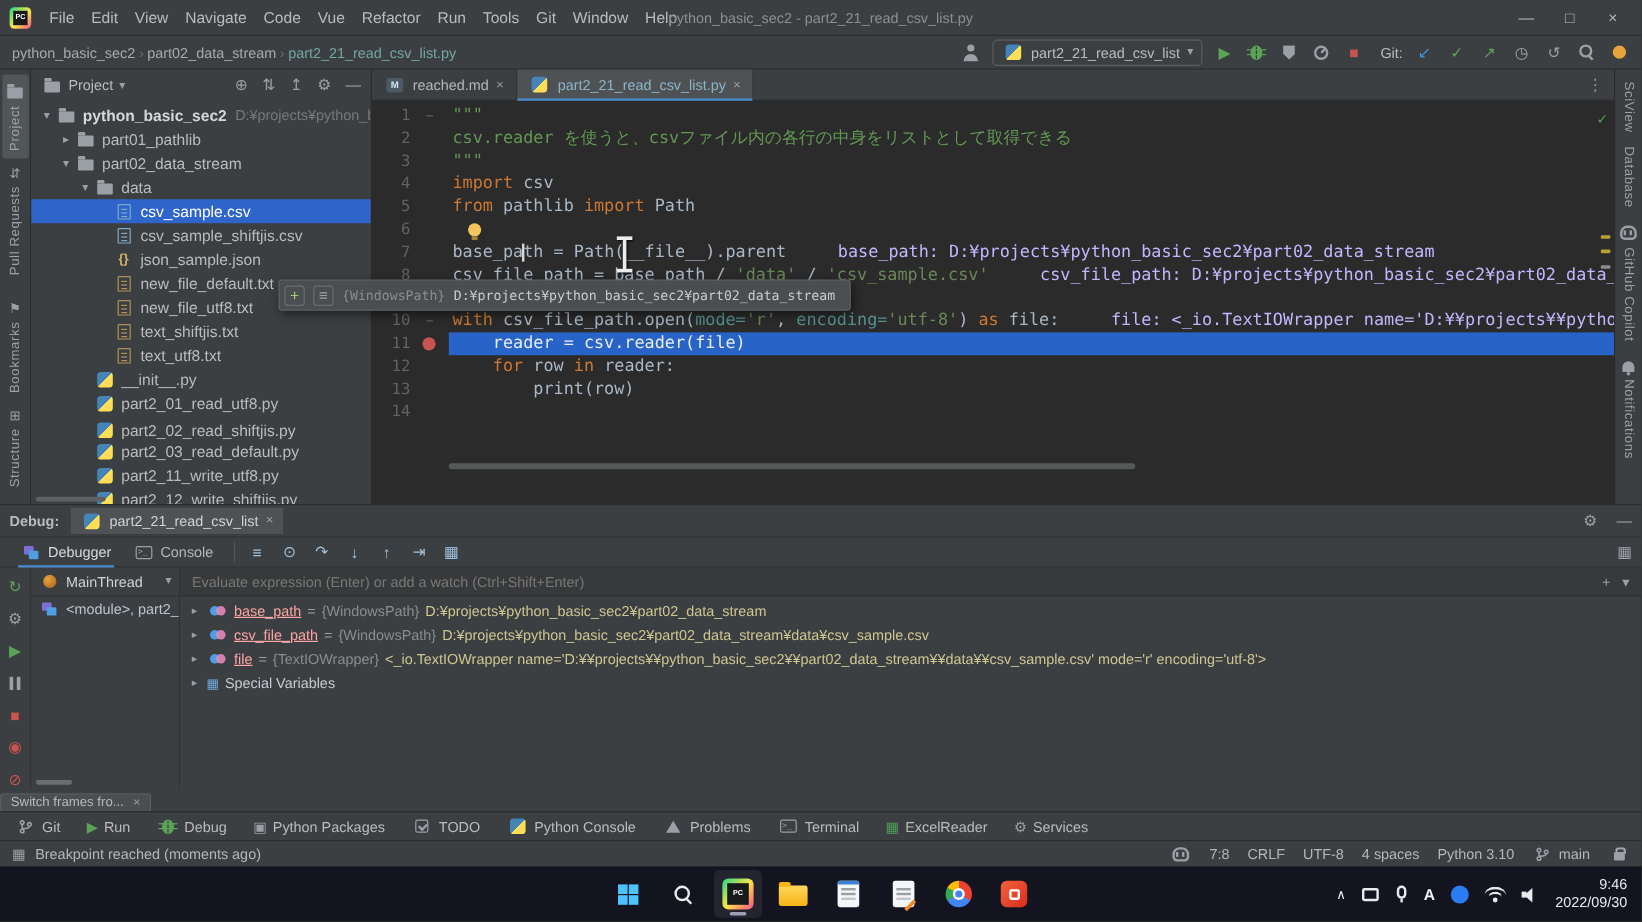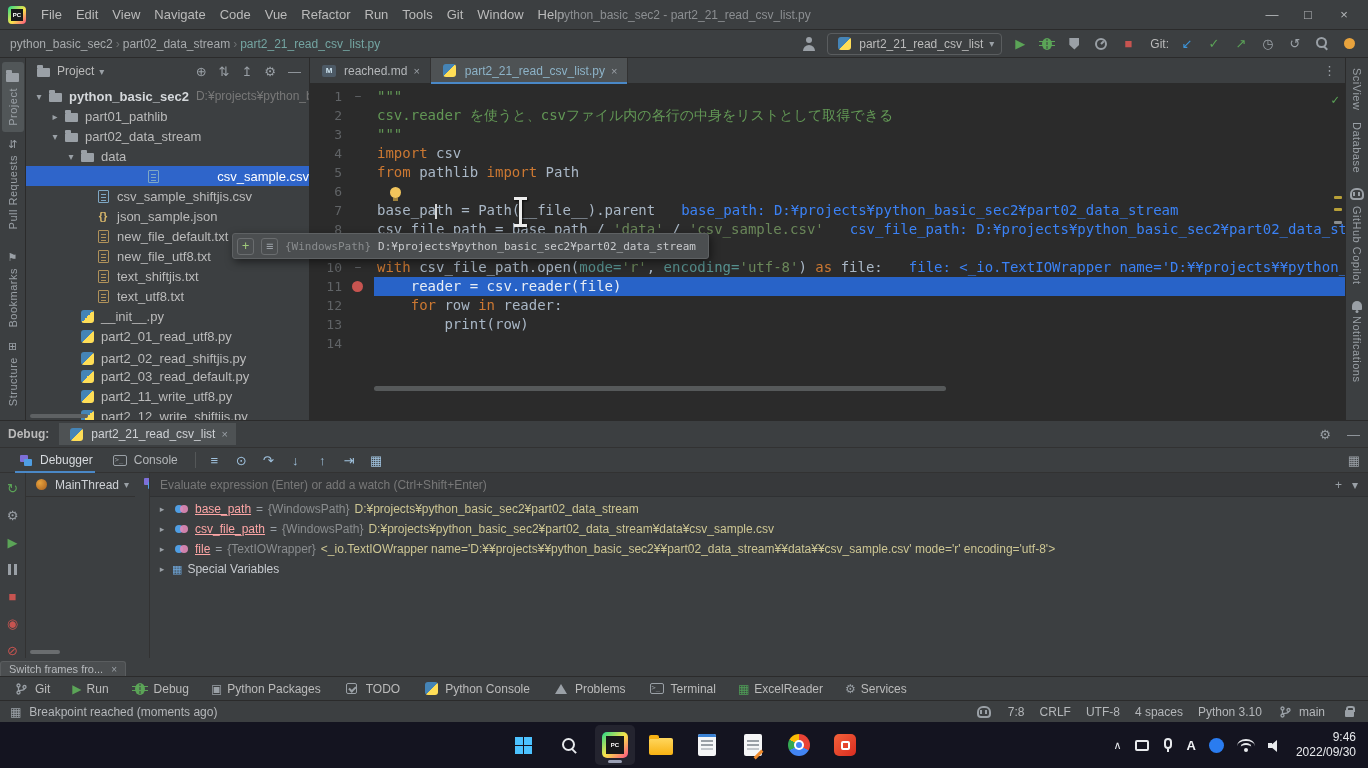--- a/index.html
+++ b/index.html
@@ -69,21 +69,21 @@
 .code-line{display:flex;height:19px;line-height:19px;white-space:pre}
 .gut{width:64px;flex:none;display:flex}
 .lnum{width:32px;text-align:right;color:#606366;font-size:13px}
 .gmark{width:32px;position:relative;text-align:center;color:#606366;font-size:11px}
 .gmark.bp::before{content:"";position:absolute;left:10px;top:4px;width:11px;height:11px;border-radius:50%;background:#c75450}
 .code{flex:1;min-width:0;overflow:hidden;color:#a9b7c6;padding-left:3px}
 .code-line.exec .code{background:#2863c8}
 .code-line.exec .s-p{color:#e8edf4}
 .s-p{color:#a9b7c6}.s-kw{color:#cc7832}.s-str{color:#6a8759}.s-doc{color:#629755}.s-param{color:#56918f}
 .s-caret{display:inline-block;width:2px;height:15px;background:#d8d8d8;vertical-align:middle;margin:0 -1px}
-.hint{color:#3b82f6;margin-left:26px}
+.hint{color:#c4b5fd;margin-left:43px}
 .bulb{display:inline-block;width:11px;height:11px;border-radius:50%;background:#f2c55c;position:relative;margin-left:13px;vertical-align:middle}
 .bulb::after{content:"";position:absolute;left:3px;bottom:-3px;width:5px;height:3px;background:#a0823c}
 .hscroll{position:absolute;left:64px;top:302px;width:572px;height:5px;background:#5e6163;border-radius:3px;opacity:.85}
 .insp-ok{position:absolute;top:8px;right:6px;color:#5ba457;font-size:13px}
 .stripe-mark{position:absolute;right:3px;width:8px;height:3px;border-radius:1px}
 
 
 .overlay{position:absolute;inset:0;pointer-events:none;z-index:50}
 .valpop{position:absolute;left:232px;top:233px;height:26px;display:flex;align-items:center;gap:7px;background:#4b4e50;border:1px solid #5e6163;border-radius:3px;padding:0 12px 0 4px;box-shadow:2px 3px 9px rgba(0,0,0,.5);font-family:"DejaVu Sans Mono",monospace;font-size:11px;white-space:nowrap}
 .valpop .mini{width:17px;height:17px;border:1px solid #6a6d6f;border-radius:3px;display:flex;align-items:center;justify-content:center;font-size:12px;color:#9fc97a}
@@ -108,21 +108,21 @@
 .dbg-vtab.active{color:#d7dade}
 .dbg-vtab.active::after{content:"";position:absolute;left:7px;right:7px;bottom:-1px;height:2px;background:#4a88c7}
 .dbg-sep{width:1px;height:16px;background:#545758;margin:0 8px}
 #dbg-actions{display:flex;align-items:center;gap:6px}
 .dbg-ico{width:21px;text-align:center;color:#9fc1dd;font-size:13px}
 .dbg-layout{margin-left:auto;color:#9aa0a6;font-size:13px}
 .dbg-body{flex:1;display:flex;min-height:0}
 #dbg-stripe{width:26px;flex:none;border-right:1px solid #323232;display:flex;flex-direction:column;align-items:center;padding-top:8px;gap:11px}
 .di{width:16px;height:16px;display:flex;align-items:center;justify-content:center;font-size:13px}
 .pauseic{width:9px;height:11px;border-left:3px solid #9aa0a6;border-right:3px solid #9aa0a6}
-.frames-col{width:124px;flex:none;border-right:1px solid #323232;display:flex;position:relative}
+.frames-col{width:124px;flex:none;border-right:1px solid #323232;display:flex;flex-direction:column;position:relative}
 .thread-row{height:24px;flex:none;display:flex;align-items:center;gap:5px;padding:0 6px;font-size:12px;color:#cfd2d6;border-bottom:1px solid #323232}
 .thread-row .ddar{margin-left:auto;color:#9aa0a6;font-size:10px}
 .frame-row{height:21px;display:flex;align-items:center;gap:5px;padding:0 6px;font-size:12px;color:#b9c4cf;white-space:nowrap;overflow:hidden}
 .fr-scroll{position:absolute;bottom:4px;left:4px;width:30px;height:4px;background:#6a6d6f;border-radius:2px}
 .watch-area{flex:1;min-width:0;display:flex;flex-direction:column}
 .watch-row{height:24px;flex:none;background:#37393b;border-bottom:1px solid #2f3133;display:flex;align-items:center;gap:10px;padding:0 10px;font-size:12px;color:#787878}
 .watch-row .sp{flex:1}
 .watch-row .wic{color:#9aa0a6}
 #vars{flex:1;overflow:hidden;padding-top:2px}
 .var-row{height:20px;display:flex;align-items:center;gap:5px;padding-left:7px;font-size:12px;white-space:nowrap;overflow:hidden}
@@ -374,21 +374,21 @@
               </span>
               <span class="tree-label">part02_data_stream</span>
             </div>
             <div class="tree-row" style="padding-left: 38px;">
               <span class="chev">▾</span>
               <span class="ic">
                 <span class="fo"></span>
               </span>
               <span class="tree-label">data</span>
             </div>
-            <div class="tree-row sel" style="padding-left: 54px; justify-content: space-between;">
+            <div class="tree-row sel" style="padding-left: 54px;">
               <span class="chev"></span>
               <span class="ic">
                 <span class="ff csv"></span>
               </span>
               <span class="tree-label">csv_sample.csv</span>
             </div>
             <div class="tree-row" style="padding-left: 54px;">
               <span class="chev"></span>
               <span class="ic">
                 <span class="ff csv"></span>

